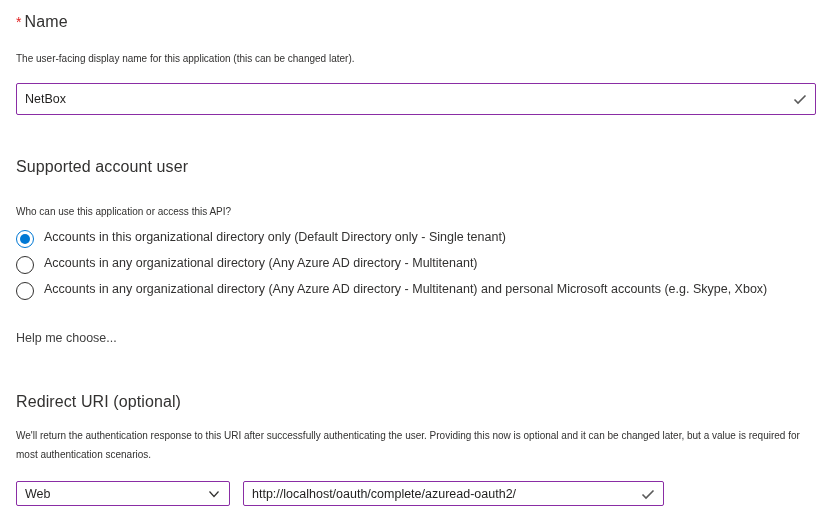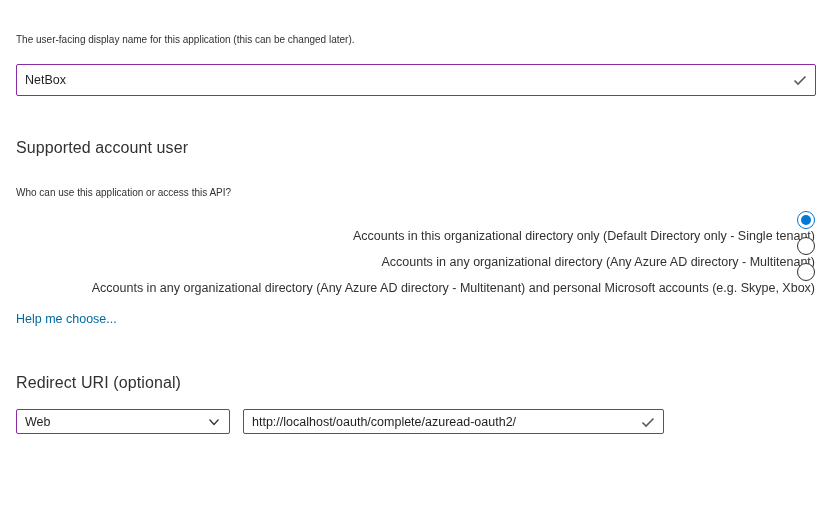--- a/index.html
+++ b/index.html
@@ -53,24 +53,23 @@
     width: 16px; height: 16px;
     pointer-events: none;
   }
 
   
   .sat-title { margin-top: 43px; }
   .sat-question { margin-top: 26px; }
   .radio-group { margin-top: 9px; }
   .radio-row {
     display: flex;
-    align-items: flex-end;
+    align-items: flex-start;
     height: 26px;
     cursor: pointer;
-    flex-direction: column;
   }
   .radio-circle {
     width: 18px; height: 18px;
     border: 1px solid #323130;
     border-radius: 50%;
     flex: 0 0 18px;
     margin-left: 0;
     position: relative;
     background: #fff;
   }
@@ -88,21 +87,21 @@
     margin-left: 10px;
     font-size: 12.5px;
     color: #323130;
     white-space: nowrap;
   }
 
   .help-link {
     display: inline-block;
     margin-top: 23px;
     font-size: 12.5px;
-    color: #0369a1;
+    color: #404040;
     text-decoration: none;
     cursor: pointer;
   }
 
   
   .redirect-title { margin-top: 47px; }
   .redirect-desc { margin-top: 15px; max-width: 802px; }
   .redirect-row {
     margin-top: 17px;
     display: flex;
@@ -133,20 +132,23 @@
     margin-left: 13px;
     width: 421px; height: 25px;
   }
 </style>
 </head>
 <body>
 
 <div class="page">
 
   
+  <div class="section-title name-title-row">
+    <span class="required-marker">*</span><span>Name</span>
+  </div>
 
   <div class="body-text name-desc">The user-facing display name for this application (this can be changed later).</div>
 
   <div class="field-wrap">
     <input class="text-input" type="text" value="NetBox" style="">
     <svg class="valid-check" viewBox="0 0 16 16">
       <polyline points="2.5,8.5 6,12 13.5,4.5" fill="none" stroke="#5a5a5a" stroke-width="1.6"></polyline>
     </svg>
   </div>
 
@@ -168,20 +170,21 @@
       <span class="radio-circle"></span>
       <span class="radio-label">Accounts in any organizational directory (Any Azure AD directory - Multitenant) and personal Microsoft accounts (e.g. Skype, Xbox)</span>
     </div>
   </div>
 
   <a class="help-link">Help me choose...</a>
 
   
   <div class="section-title redirect-title">Redirect URI (optional)</div>
 
+  <div class="body-text redirect-desc">We'll return the authentication response to this URI after successfully authenticating the user. Providing this now is optional and it can be changed later, but a value is required for most authentication scenarios.</div>
 
   <div class="redirect-row">
     <div class="platform-select">
       <span>Web</span>
       <svg class="chevron-down" viewBox="0 0 12 12">
         <polyline points="1.5,3.5 6,8.5 10.5,3.5" fill="none" stroke="#323130" stroke-width="1.2"></polyline>
       </svg>
     </div>
     <div class="uri-wrap">
       <input class="text-input" type="text" value="http://localhost/oauth/complete/azuread-oauth2/" style="">

